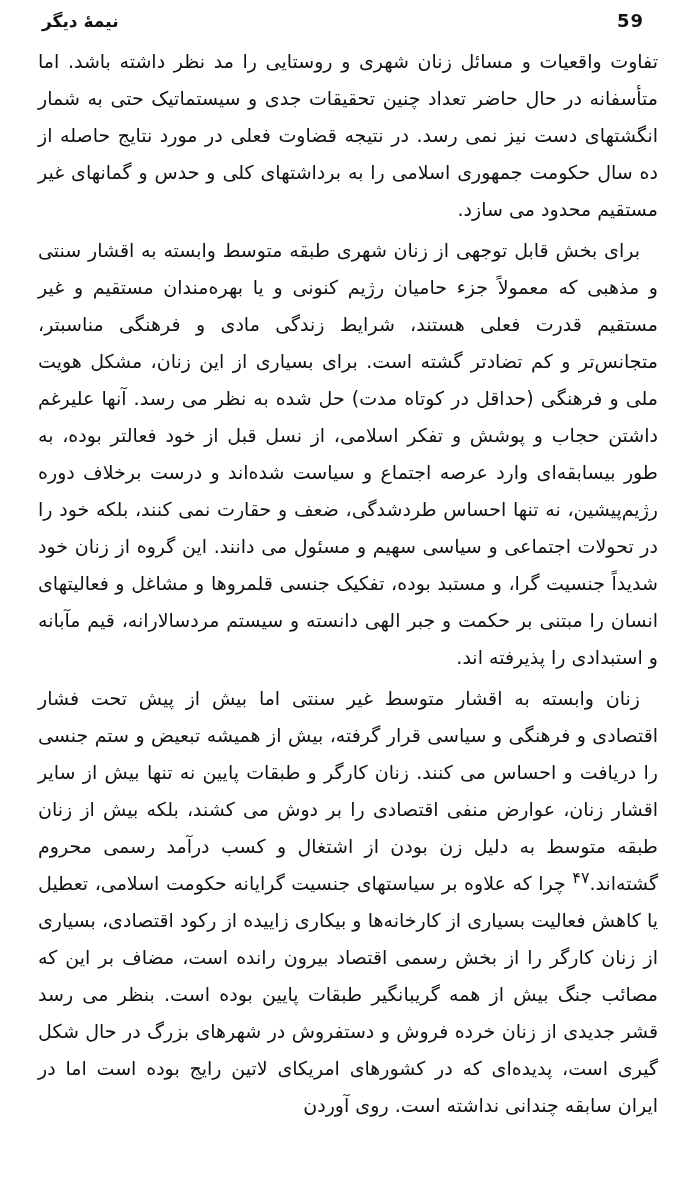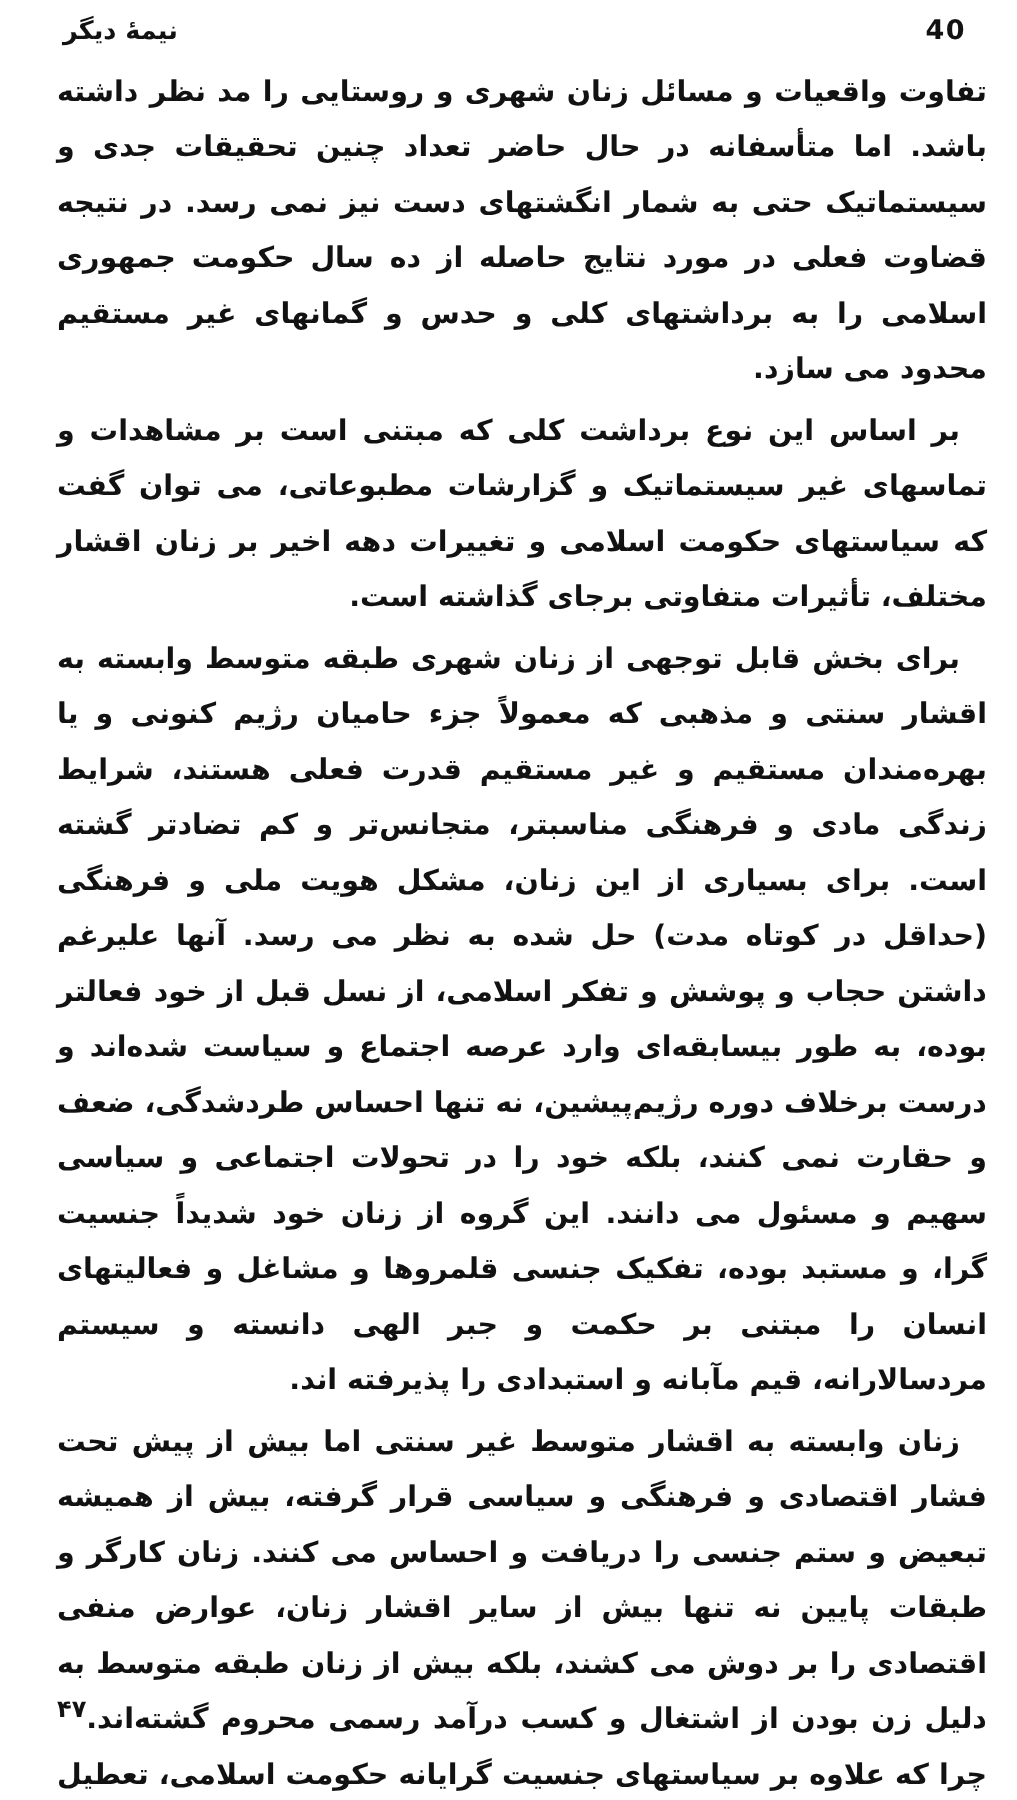--- a/index.html
+++ b/index.html
@@ -38,49 +38,47 @@
     direction: rtl;
     unicode-bidi: embed;
     text-align: justify;
     padding: 12px 20px 0 38px;
     font-size: 19px;
     line-height: 37px;
   }
   .para {
     margin: 0 0 4px 0;
     text-indent: 18px;
-    font-weight: bold;
   }
   .para.continuation {
     text-indent: 0;
   }
   .para:last-child {
     margin-bottom: 0;
   }
   sup.footnote-marker {
     font-size: 16px;
     line-height: 0;
     vertical-align: super;
   }
 </style>
 </head>
 <body>
 
 <div class="page">
 
   <header class="page-header">
     <span class="journal-title">نیمهٔ دیگر</span>
-    <span class="page-number">40</span>
+    <span class="page-number">59</span>
   </header>
 
   <main class="text-block">
 
     <p class="para continuation"><span>تفاوت واقعیات و مسائل زنان شهری و روستایی را مد نظر داشته باشد. اما متأسفانه در حال حاضر تعداد چنین تحقیقات جدی و سیستماتیک حتی به شمار انگشتهای دست نیز نمی رسد. در نتیجه قضاوت فعلی در مورد نتایج حاصله از ده سال حکومت جمهوری اسلامی را به برداشتهای کلی و حدس و گمانهای غیر مستقیم محدود می سازد.</span></p>
 
-    <p class="para"><span>بر اساس این نوع برداشت کلی که مبتنی است بر مشاهدات و تماسهای غیر سیستماتیک و گزارشات مطبوعاتی، می توان گفت که سیاستهای حکومت اسلامی و تغییرات دهه اخیر بر زنان اقشار مختلف، تأثیرات متفاوتی برجای گذاشته است.</span></p>
 
     <p class="para"><span>برای بخش قابل توجهی از زنان شهری طبقه متوسط وابسته به اقشار سنتی و مذهبی که معمولاً جزء حامیان رژیم کنونی و یا بهره‌مندان مستقیم و غیر مستقیم قدرت فعلی هستند، شرایط زندگی مادی و فرهنگی مناسبتر، متجانس‌تر و کم تضادتر گشته است. برای بسیاری از این زنان، مشکل هویت ملی و فرهنگی (حداقل در کوتاه مدت) حل شده به نظر می رسد. آنها علیرغم داشتن حجاب و پوشش و تفکر اسلامی، از نسل قبل از خود فعالتر بوده، به طور بیسابقه‌ای وارد عرصه اجتماع و سیاست شده‌اند و درست برخلاف دوره رژیم‌پیشین، نه تنها احساس طردشدگی، ضعف و حقارت نمی کنند، بلکه خود را در تحولات اجتماعی و سیاسی سهیم و مسئول می دانند. این گروه از زنان خود شدیداً جنسیت گرا، و مستبد بوده، تفکیک جنسی قلمروها و مشاغل و فعالیتهای انسان را مبتنی بر حکمت و جبر الهی دانسته و سیستم مردسالارانه، قیم مآبانه و استبدادی را پذیرفته اند.</span></p>
 
     <p class="para"><span>زنان وابسته به اقشار متوسط غیر سنتی اما بیش از پیش تحت فشار اقتصادی و فرهنگی و سیاسی قرار گرفته، بیش از همیشه تبعیض و ستم جنسی را دریافت و احساس می کنند. زنان کارگر و طبقات پایین نه تنها بیش از سایر اقشار زنان، عوارض منفی اقتصادی را بر دوش می کشند، بلکه بیش از زنان طبقه متوسط به دلیل زن بودن از اشتغال و کسب درآمد رسمی محروم گشته‌اند.</span><sup class="footnote-marker">۴۷</sup><span> چرا که علاوه بر سیاستهای جنسیت گرایانه حکومت اسلامی، تعطیل یا کاهش فعالیت بسیاری از کارخانه‌ها و بیکاری زاییده از رکود اقتصادی، بسیاری از زنان کارگر را از بخش رسمی اقتصاد بیرون رانده است، مضاف بر این که مصائب جنگ بیش از همه گریبانگیر طبقات پایین بوده است. بنظر می رسد قشر جدیدی از زنان خرده فروش و دستفروش در شهرهای بزرگ در حال شکل گیری است، پدیده‌ای که در کشورهای امریکای لاتین رایج بوده است اما در ایران سابقه چندانی نداشته است. روی آوردن</span></p>
 
   </main>
 
 </div>
 
 </body></html>

